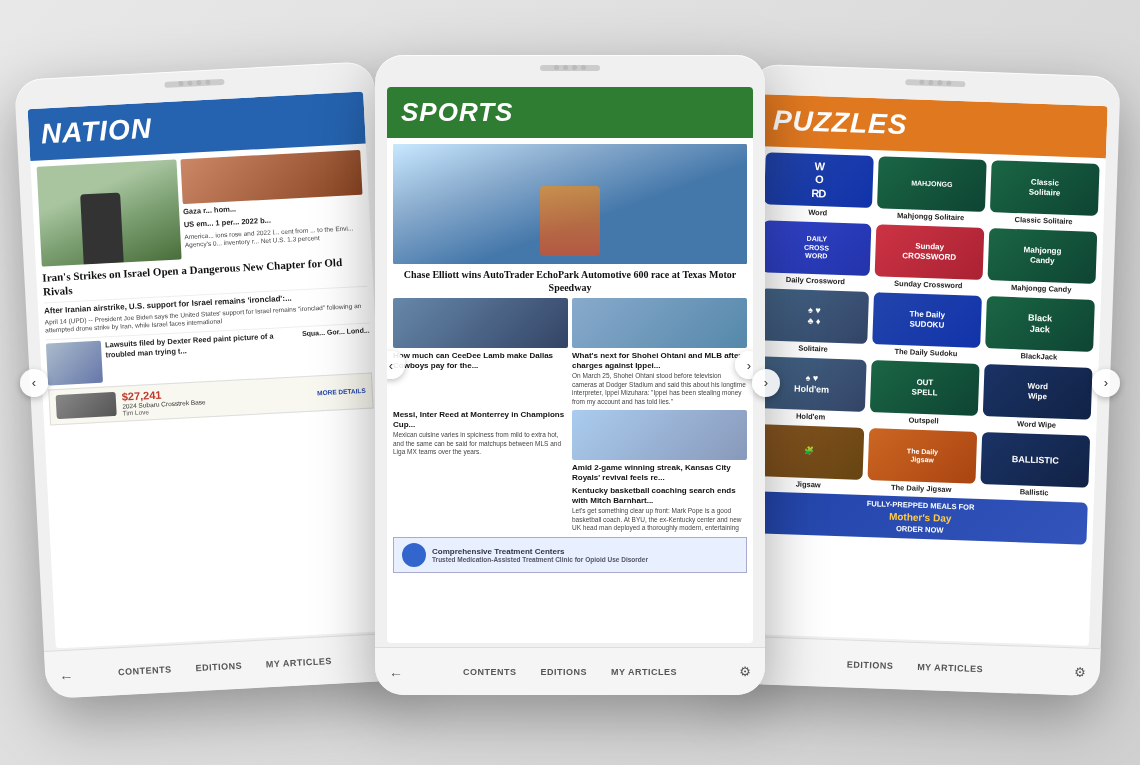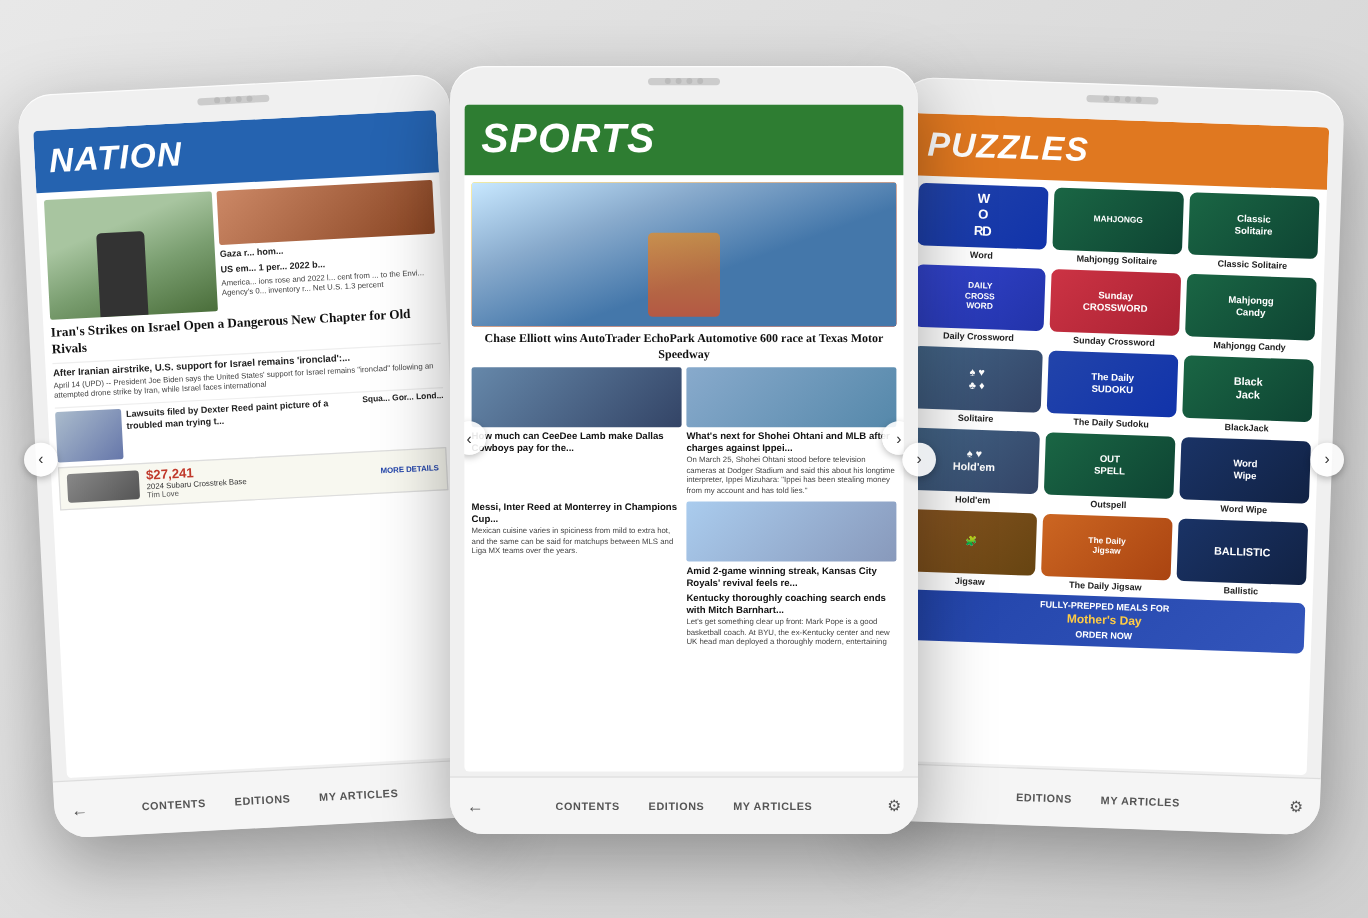--- a/index.html
+++ b/index.html
@@ -247,21 +247,21 @@
       font-size: 11px;
       font-weight: 900;
       color: #c0392b;
     }
 
     
     .sports-header {
       background: #2e7d32;
       padding: 10px 14px;
       color: white;
-      font-size: 34px;
+      font-size: 26px;
       font-weight: 900;
       letter-spacing: 1px;
       text-transform: uppercase;
       font-style: italic;
     }
     .sports-content {
       padding: 6px;
       overflow: hidden;
       height: calc(100% - 54px);
     }
@@ -545,26 +545,33 @@
           <div style="font-size:6.5px; color:#444; line-height:1.3;">On March 25, Shohei Ohtani stood before television cameras at Dodger Stadium and said this about his longtime interpreter, Ippei Mizuhara: "Ippei has been stealing money from my account and has told lies."</div>
         </div>
         <div class="sports-story">
           <div class="sports-story-headline">Messi, Inter Reed at Monterrey in Champions Cup...</div>
           <div style="font-size:6.5px; color:#444; line-height:1.3;">Mexican cuisine varies in spiciness from mild to extra hot, and the same can be said for matchups between MLS and Liga MX teams over the years.</div>
         </div>
         <div class="sports-story">
           <div class="sports-story-img sports-story-img-3"></div>
           <div class="sports-story-headline">Amid 2-game winning streak, Kansas City Royals' revival feels re...</div>
           <div style="margin-top:4px;">
-            <div class="sports-story-headline">Kentucky thoroughly coaching search ends with Mitch Barnhart...</div>
+            <div class="sports-story-headline">Kentucky basketball coaching search ends with Mitch Barnhart...</div>
             <div style="font-size:6.5px; color:#444; line-height:1.3;">Let's get something clear up front: Mark Pope is a good basketball coach. At BYU, the ex-Kentucky center and new UK head man deployed a thoroughly modern, entertaining</div>
           </div>
         </div>
       </div>
 
+      <div class="sports-ad">
+        <div class="sports-ad-icon"></div>
+        <div>
+          <div style="font-size:8px; font-weight:700;">Comprehensive Treatment Centers</div>
+          <div style="font-size:6.5px; color:#556;">Trusted Medication-Assisted Treatment Clinic for Opioid Use Disorder</div>
+        </div>
+      </div>
     </div>
 
     <div class="nav-arrow-btn" style="left:-10px; top:50%;">‹</div>
     <div class="nav-arrow-btn" style="right:-10px; top:50%;">›</div>
   </div>
   <div class="tablet-nav">
     <span class="nav-back">←</span>
     <span class="nav-item">CONTENTS</span>
     <span class="nav-item">EDITIONS</span>
     <span class="nav-item">MY ARTICLES</span>

